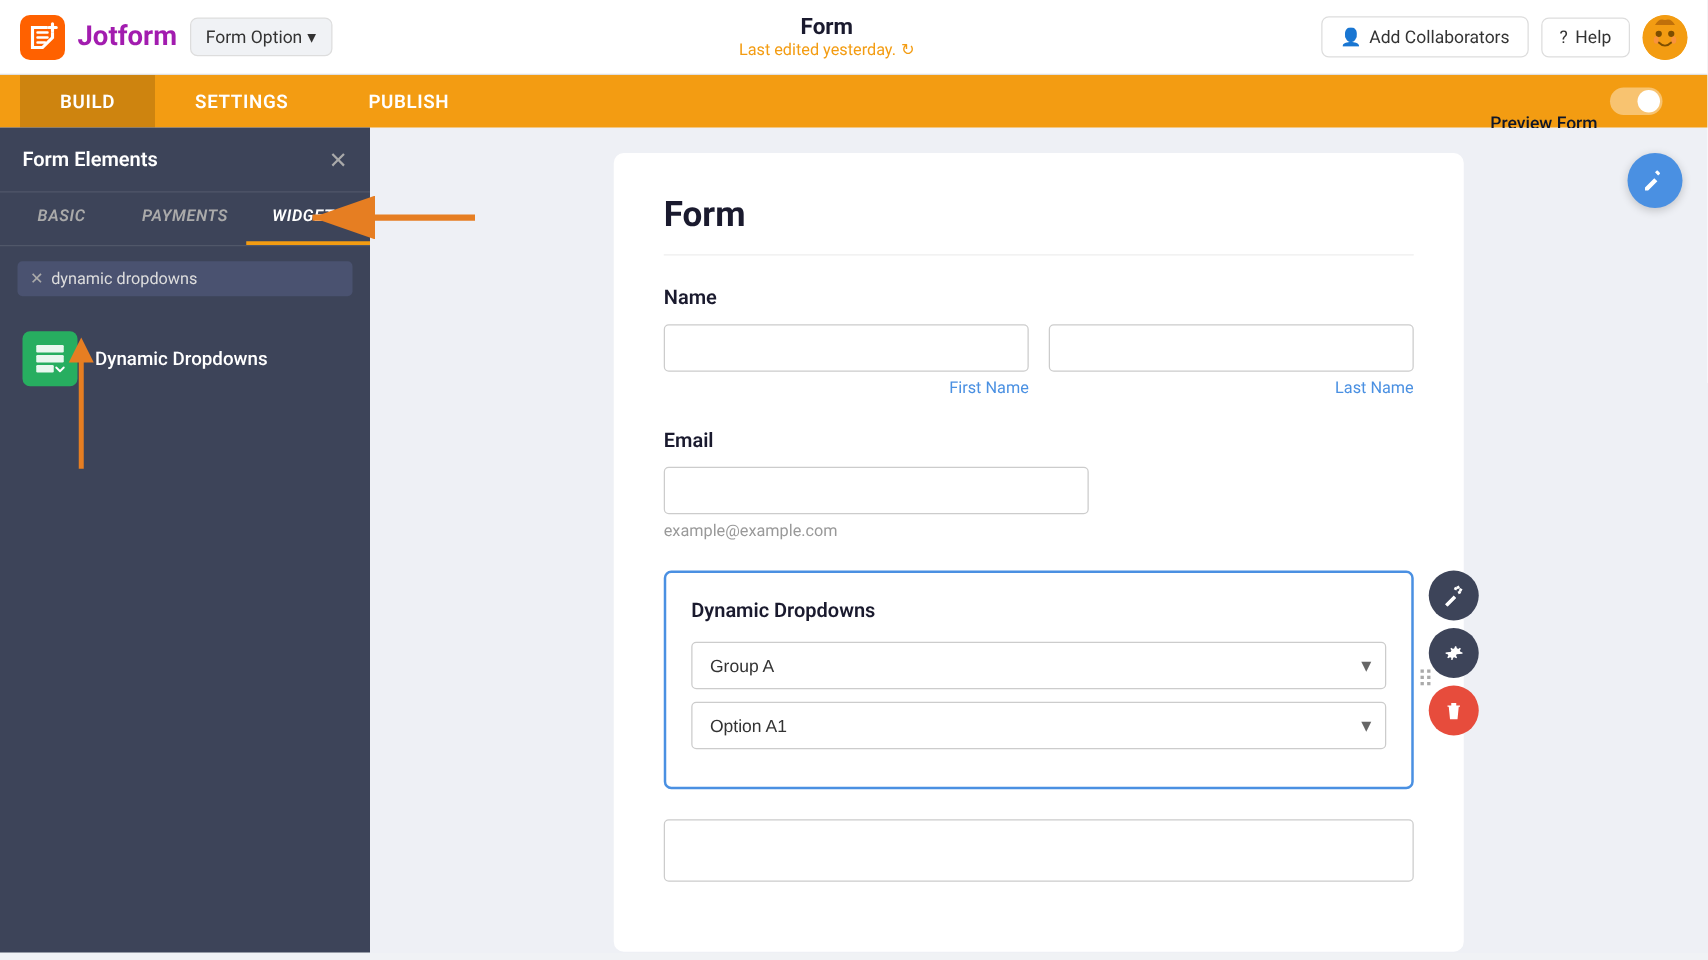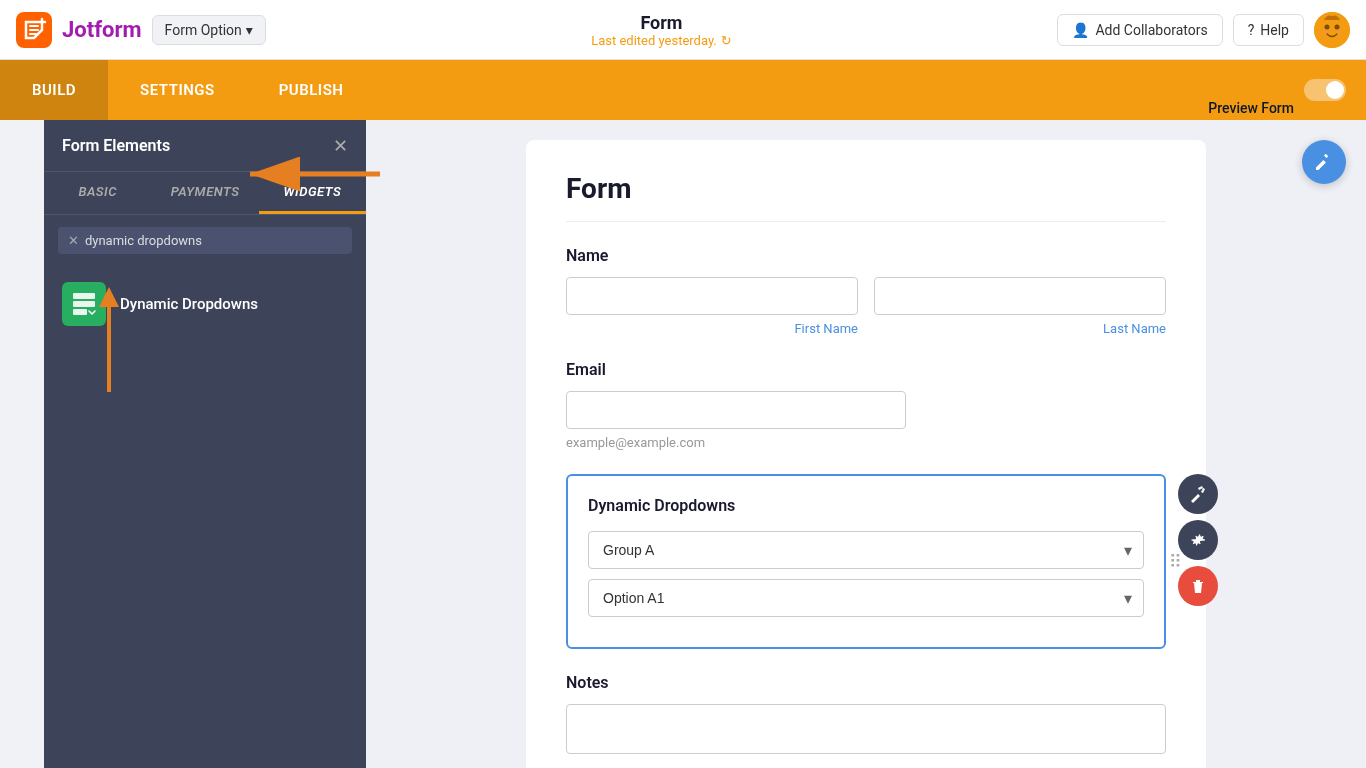--- a/index.html
+++ b/index.html
@@ -29,22 +29,22 @@
     }
     .help-btn {
       display: flex; align-items: center; gap: 6px;
       border: 1px solid #ddd; border-radius: 6px; padding: 7px 14px;
       background: #fff; cursor: pointer; font-size: 14px; color: #333;
     }
     .avatar { width: 36px; height: 36px; border-radius: 50%; overflow: hidden; background: #f39c12; display: flex; align-items: center; justify-content: center; cursor: pointer; }
 
     
     .nav-bar {
-      background: #f39c12; height: 60px;
-      display: flex; align-items: center; padding: 0 0;
+      background: #f39c12; height: 42px;
+      display: flex; align-items: center; padding: 0 16px;
     }
     .nav-left { display: flex; height: 100%; }
     .nav-tab {
       display: flex; align-items: center; padding: 0 32px;
       font-size: 15px; font-weight: 600; color: #fff;
       cursor: pointer; height: 100%;
       letter-spacing: 0.5px;
     }
     .nav-tab.active { background: rgba(0,0,0,0.15); }
     .nav-right { margin-left: auto; display: flex; align-items: center; padding-right: 20px; gap: 10px; }
@@ -56,22 +56,22 @@
     .toggle-switch::after {
       content: ''; position: absolute; top: 2px; right: 2px;
       width: 18px; height: 18px; border-radius: 50%; background: #fff;
     }
 
     
     .main-layout { display: flex; height: calc(768px - 60px - 48px); }
 
     
     .sidebar {
-      width: 322px; background: #3d4459; color: #fff;
-      display: flex; flex-direction: column; flex-shrink: 0; margin-left: 44px;
+      width: 296px; background: #3d4459; color: #fff;
+      display: flex; flex-direction: column; flex-shrink: 0;
     }
     .sidebar-header {
       display: flex; align-items: center; justify-content: space-between;
       padding: 16px 18px; border-bottom: 1px solid rgba(255,255,255,0.1);
     }
     .sidebar-title { font-size: 16px; font-weight: 600; color: #fff; }
     .close-btn { background: none; border: none; color: #aaa; cursor: pointer; font-size: 18px; line-height: 1; }
 
     .sidebar-tabs { display: flex; border-bottom: 1px solid rgba(255,255,255,0.1); font-style: italic; }
     .sidebar-tab {
@@ -350,21 +350,20 @@
           </button>
           <button class="action-btn trash">
             <svg width="18" height="18" viewBox="0 0 18 18" fill="white">
               <path d="M5 6h8l-1 10H6L5 6zm2-3h4v2H7V3zm-3 2h10v1H4V5z"></path>
             </svg>
           </button>
         </div>
       </div>
 
       <div class="form-field">
-        <div class="notes-label">Notes</div>
         <input class="notes-input" type="text" value="" placeholder="" style="">
       </div>
     </div>
   </div>
 </div>
 
 <div class="annotation-container">
   <svg width="1366" height="768" style="position:absolute;top:0;left:0;">
 
     <defs>

